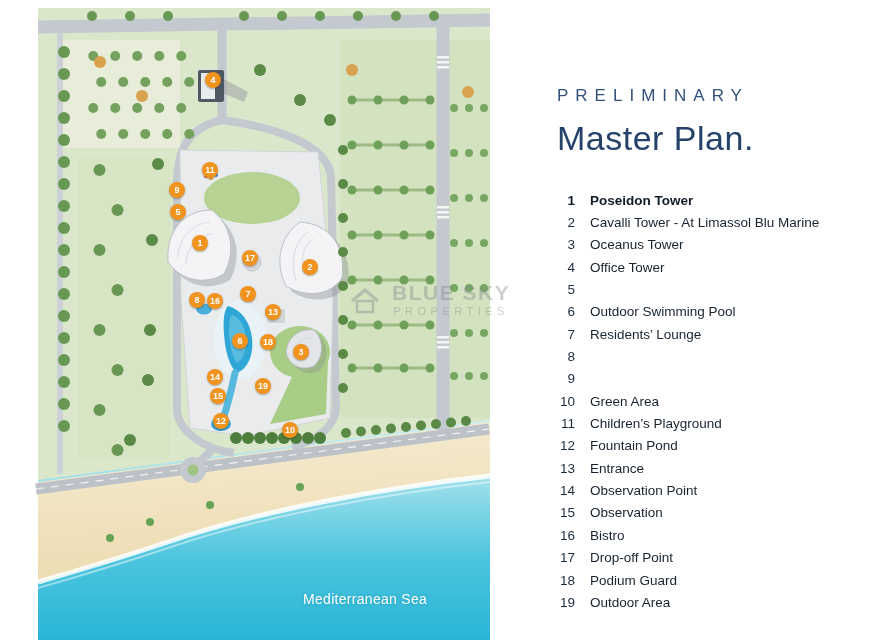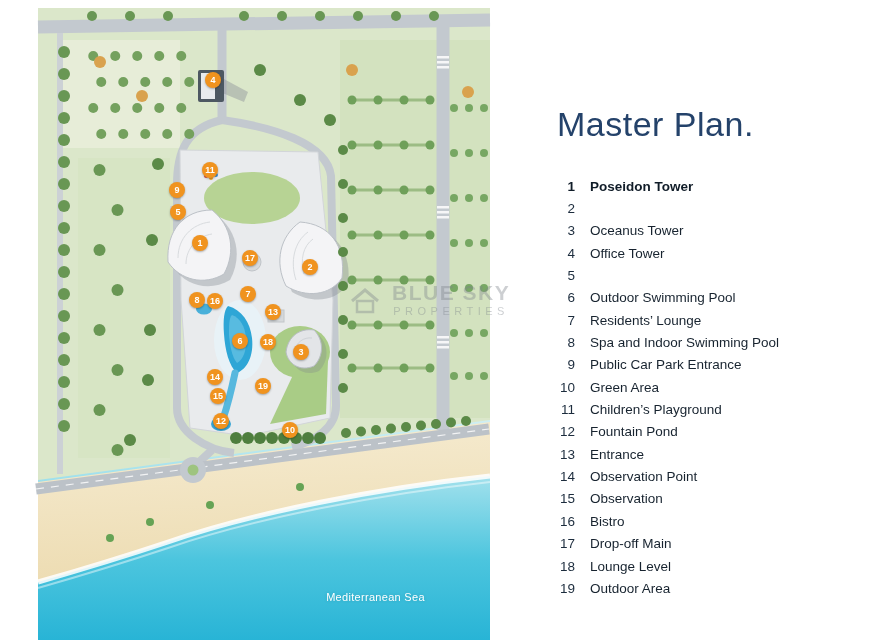--- a/index.html
+++ b/index.html
@@ -8,34 +8,34 @@
   
   .map-wrap{position:absolute;left:0;top:0;width:520px;height:640px;}
   .map-wrap svg{position:absolute;left:0;top:0;}
   .marker-layer{position:absolute;left:0;top:0;width:520px;height:640px;}
   .marker{
     position:absolute;width:16px;height:16px;border-radius:50%;
     background:#f0931f;color:#ffffff;font-size:9px;font-weight:bold;
     line-height:16px;text-align:center;box-shadow:0 1px 2px rgba(0,0,0,.3);
   }
   .sea-label{
-    position:absolute;left:303px;top:591px;width:145px;text-align:center;
-    color:#ffffff;font-size:11px;letter-spacing:.3px;text-shadow:0 0 3px rgba(0,90,110,.25);
+    position:absolute;left:303px;top:591px;width:145px;text-align:left;
+    color:#ffffff;font-size:14px;letter-spacing:.3px;text-shadow:0 0 3px rgba(0,90,110,.25);
   }
   .watermark{
     position:absolute;left:348px;top:282px;display:flex;align-items:center;gap:10px;
     opacity:.38;color:#7d848b;pointer-events:none;
   }
   .wm-text .l1{font-size:21px;font-weight:bold;letter-spacing:1.5px;line-height:22px;}
   .wm-text .l2{font-size:11px;letter-spacing:4.5px;line-height:14px;text-align:center;}
 
   
   .right-panel{position:absolute;left:557px;top:86px;width:316px;}
   .kicker{font-size:17px;letter-spacing:7px;color:#33517a;font-weight:400;}
-  .heading{font-size:34px;color:#24426a;margin-top:19px;font-weight:400;letter-spacing:.5px;}
+  .heading{font-size:34px;color:#24426a;margin-top:13px;font-weight:400;letter-spacing:.5px;}
   .legend{margin-top:31px;}
   .legend-row{display:flex;align-items:center;height:22.35px;font-size:13.5px;color:#17232f;}
   .legend-num{width:18px;text-align:right;margin-right:15px;flex:none;color:#1c2c3d;}
   .legend-label{white-space:nowrap;text-align:right;}
   .legend-row.bold .legend-label,.legend-row.bold .legend-num{font-weight:bold;color:#101c28;}
 </style>
 </head>
 <body>
 
 <div class="page">
@@ -328,28 +328,30 @@
       <path d="M4,16 L17,5 L30,16" stroke="#7d848b" stroke-width="3" fill="none"></path>
       <rect x="9" y="16" width="16" height="11" stroke="#7d848b" stroke-width="2.5" fill="none"></rect>
     </svg>
     <div class="wm-text">
       <div class="l1">BLUE SKY</div>
       <div class="l2">PROPERTIES</div>
     </div>
   </div>
 
   <div class="right-panel">
+    <div class="kicker">PRELIMINARY</div>
     <div class="heading">Master Plan.</div>
     <div class="legend">
         <div class="legend-row bold">
           <span class="legend-num">1</span>
           <span class="legend-label">Poseidon Tower</span>
         </div>
         <div class="legend-row">
           <span class="legend-num">2</span>
+          <span class="legend-label">Cavalli Tower - At Limassol Blu Marine</span>
         </div>
         <div class="legend-row">
           <span class="legend-num">3</span>
           <span class="legend-label">Oceanus Tower</span>
         </div>
         <div class="legend-row">
           <span class="legend-num">4</span>
           <span class="legend-label">Office Tower</span>
         </div>
         <div class="legend-row">
@@ -358,25 +360,23 @@
         <div class="legend-row">
           <span class="legend-num">6</span>
           <span class="legend-label">Outdoor Swimming Pool</span>
         </div>
         <div class="legend-row">
           <span class="legend-num">7</span>
           <span class="legend-label">Residents’ Lounge</span>
         </div>
         <div class="legend-row">
           <span class="legend-num">8</span>
-          <span class="legend-label">Spa and Indoor Swimming Pool</span>
         </div>
         <div class="legend-row">
           <span class="legend-num">9</span>
-          <span class="legend-label">Public Car Park Entrance</span>
         </div>
         <div class="legend-row">
           <span class="legend-num">10</span>
           <span class="legend-label">Green Area</span>
         </div>
         <div class="legend-row">
           <span class="legend-num">11</span>
           <span class="legend-label">Children’s Playground</span>
         </div>
         <div class="legend-row">
@@ -394,25 +394,25 @@
         <div class="legend-row">
           <span class="legend-num">15</span>
           <span class="legend-label">Observation</span>
         </div>
         <div class="legend-row">
           <span class="legend-num">16</span>
           <span class="legend-label">Bistro</span>
         </div>
         <div class="legend-row">
           <span class="legend-num">17</span>
-          <span class="legend-label">Drop-off Main</span>
+          <span class="legend-label">Drop-off Point</span>
         </div>
         <div class="legend-row">
           <span class="legend-num">18</span>
-          <span class="legend-label">Lounge Level</span>
+          <span class="legend-label">Podium Guard</span>
         </div>
         <div class="legend-row">
           <span class="legend-num">19</span>
           <span class="legend-label">Outdoor Area</span>
         </div>
       </div>
   </div>
 
 </div>
 

